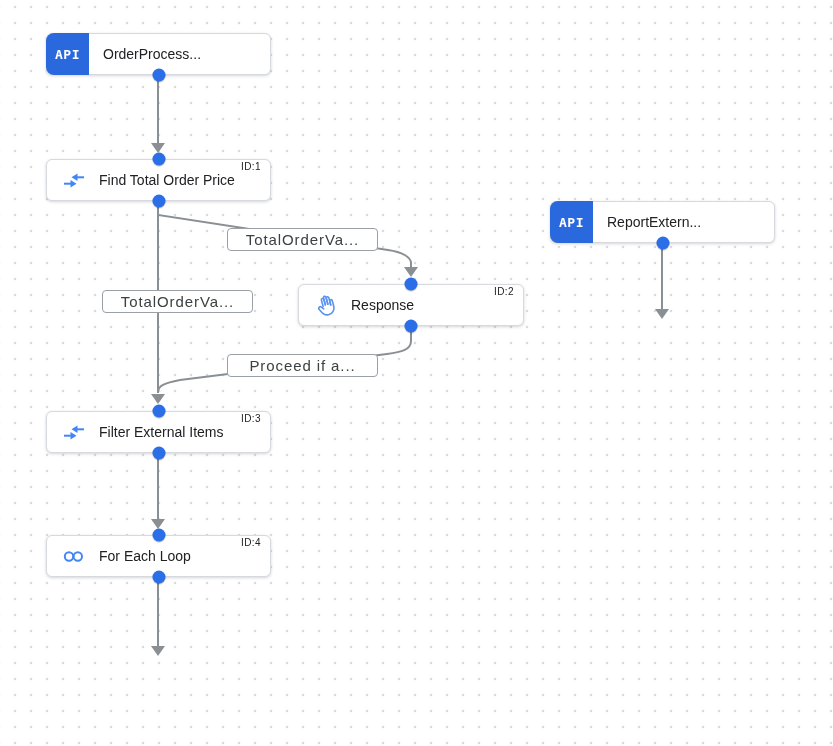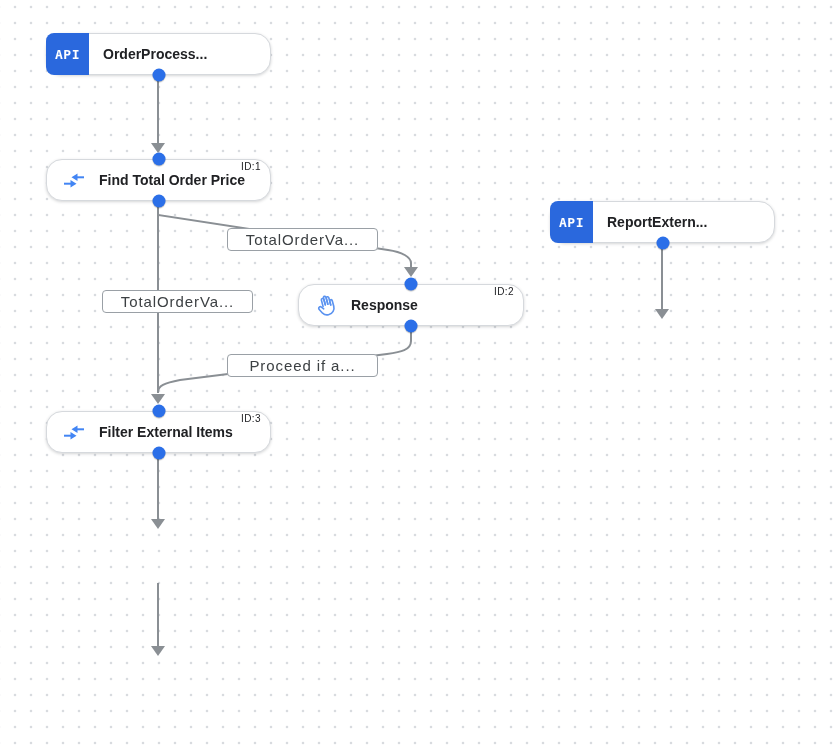--- a/index.html
+++ b/index.html
@@ -9,31 +9,31 @@
     background-image:radial-gradient(circle,#d8dbdf 1.15px,transparent 1.65px);
     background-size:16px 16px;background-position:7px 15px;
     font-family:"Liberation Sans",sans-serif;
   }
   svg.edges{position:absolute;left:0;top:0;z-index:1;}
   svg.edges path{stroke:#8a8f94;stroke-width:2;fill:none;}
   svg.edges polygon{fill:#8a8f94;}
 
   .node{
     position:absolute;width:225px;height:42px;background:#fff;
-    border:1px solid #d6d9dd;border-radius:16px;
+    border:1px solid #d6d9dd;border-radius:6px;
     box-shadow:0 1px 3px rgba(60,64,67,.22);
     display:flex;align-items:center;z-index:2;box-sizing:border-box;
   }
   .badge{
     width:43px;height:42px;margin:-1px 0 -1px -1px;flex:none;
     border-radius:8px 0 0 8px;background:#2a68dd;color:#fff;
     display:flex;align-items:center;justify-content:center;
     font-family:"DejaVu Sans Mono",monospace;font-weight:700;font-size:13px;letter-spacing:.5px;
   }
-  .title{font-weight:700;font-size:14px;color:#202124;margin-left:14px;white-space:nowrap;}
+  .title{font-weight:400;font-size:14px;color:#202124;margin-left:14px;white-space:nowrap;}
   .task-icon{margin-left:14px;flex:none;width:26px;display:flex;align-items:center;justify-content:center;}
   .task-icon + .title{margin-left:12px;}
   .rest-word{
     color:#4d90f5;font-weight:700;font-size:15px;display:inline-block;
     transform:scaleX(.78);transform-origin:left center;letter-spacing:-.5px;
   }
   .idtag{position:absolute;top:1px;right:9px;font-size:10px;color:#202124;letter-spacing:.4px;font-weight:400;}
 
   .dot{
     position:absolute;left:50%;width:13px;height:13px;border-radius:50%;
@@ -129,19 +129,31 @@
         <polygon points="7.5,7 13.5,10.7 7.5,14.4" fill="#4285f4"></polygon>
         <path d="M21 4.3 H14" stroke="#4285f4" stroke-width="2" fill="none"></path>
         <polygon points="14.5,0.6 8.5,4.3 14.5,8" fill="#4285f4"></polygon>
       </svg>
     </span>
     <div class="title">Filter External Items</div>
     <span class="dot top"></span>
     <span class="dot bottom"></span>
   </div>
 
+  <div class="node" style="left:46px;top:535px">
+    <span class="idtag">ID:4</span>
+    <span class="task-icon">
+      <svg width="22" height="13" viewBox="0 0 22 13" fill="none" stroke="#4285f4" stroke-width="2">
+        <circle cx="6" cy="6.5" r="4.2"></circle>
+          <circle cx="14.8" cy="6.5" r="4.2"></circle>
+      </svg>
+    </span>
+    <div class="title">For Each Loop</div>
+    <span class="dot top"></span>
+    <span class="dot bottom"></span>
+  </div>
 
 
   <div class="edge-label" style="left:227px;top:228px">TotalOrderVa...</div>
   <div class="edge-label" style="left:102px;top:290px">TotalOrderVa...</div>
   <div class="edge-label" style="left:227px;top:354px">Proceed if a...</div>
 
 </div>
 
 </body></html>

